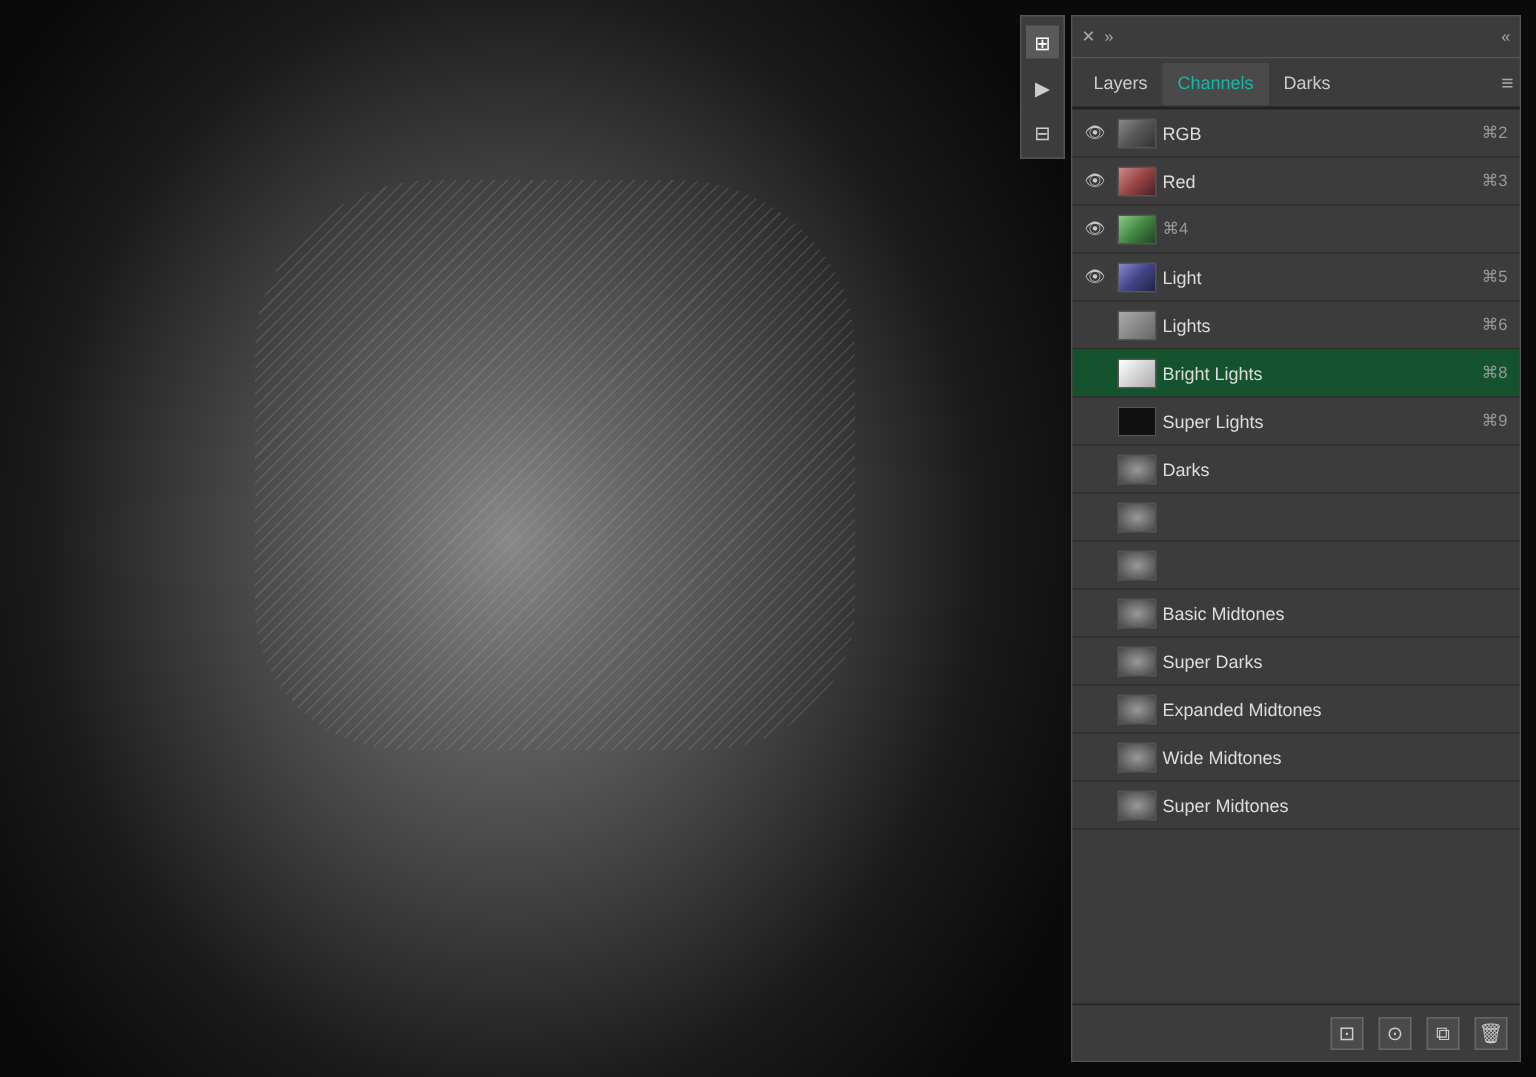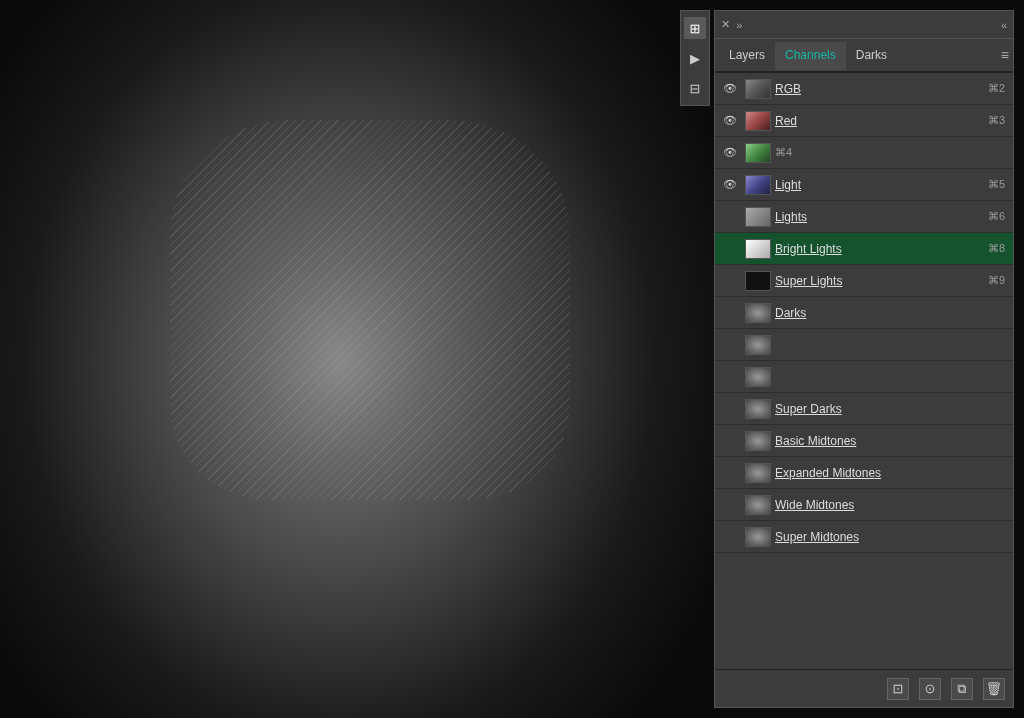--- a/index.html
+++ b/index.html
@@ -207,21 +207,20 @@
       align-items: center;
       justify-content: center;
       font-size: 8px;
       overflow: hidden;
     }
 
     .channel-label {
       flex: 1;
       font-size: 12px;
       color: #ddd;
-      text-decoration: underline;
     }
 
     .channel-shortcut {
       font-size: 11px;
       color: #999;
       margin-right: 4px;
     }
 
     
     .thumb-rgb { background: linear-gradient(135deg, #888 0%, #555 50%, #333 100%); }
@@ -366,28 +365,28 @@
 
     <div class="channel-row no-eye">
       <div class="eye-icon"></div>
       <div class="channel-thumb thumb-face"></div>
       <span class="channel-shortcut"></span>
     </div>
 
     <div class="channel-row no-eye">
       <div class="eye-icon"></div>
       <div class="channel-thumb thumb-face"></div>
+      <span class="channel-label">Basic Midtones</span>
+      <span class="channel-shortcut"></span>
+    </div>
+
+    <div class="channel-row no-eye">
+      <div class="eye-icon"></div>
+      <div class="channel-thumb thumb-face"></div>
       <span class="channel-label">Super Darks</span>
-      <span class="channel-shortcut"></span>
-    </div>
-
-    <div class="channel-row no-eye">
-      <div class="eye-icon"></div>
-      <div class="channel-thumb thumb-face"></div>
-      <span class="channel-label">Basic Midtones</span>
       <span class="channel-shortcut"></span>
     </div>
 
     <div class="channel-row no-eye">
       <div class="eye-icon"></div>
       <div class="channel-thumb thumb-face"></div>
       <span class="channel-label">Expanded Midtones</span>
       <span class="channel-shortcut"></span>
     </div>
 

